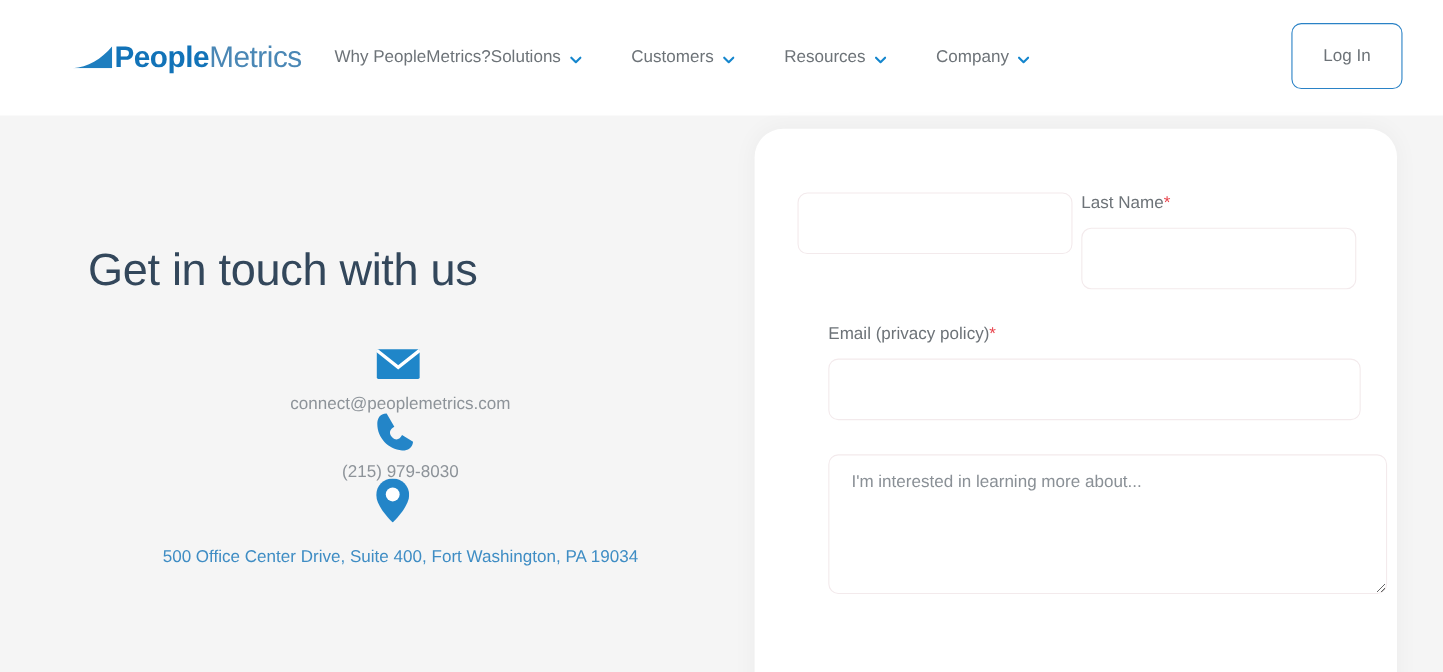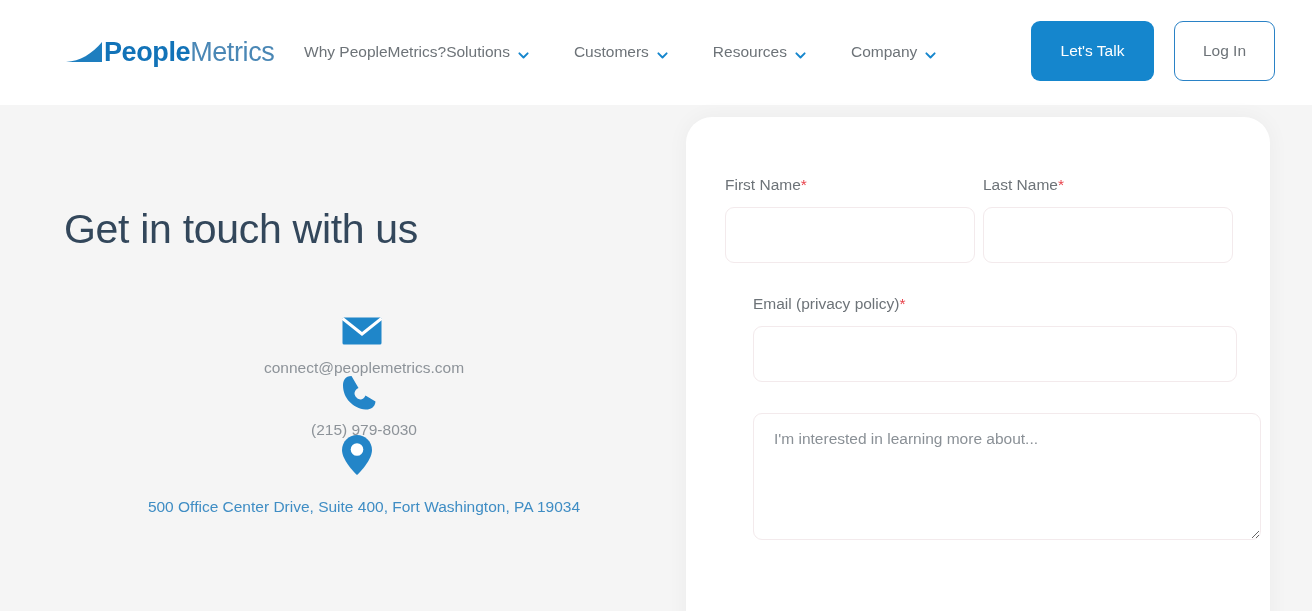--- a/index.html
+++ b/index.html
@@ -117,21 +117,21 @@
   }
   .page-title {
     position: absolute;
     left: 64px;
     top: 100px;
     font-size: 41px;
     color: #33475b;
     font-weight: 400;
     letter-spacing: -0.3px;
     line-height: 1.2;
-    margin: 0;
+    margin: 16px;
     white-space: nowrap;
   }
 
   .contact-list {
     position: absolute;
     left: 64px;
     top: 198px;
     width: 600px;
   }
   .contact-row {
@@ -276,21 +276,20 @@
       <span class="nav-label">Company</span>
       <span class="chev">
         <svg viewBox="0 0 12 12" xmlns="http://www.w3.org/2000/svg">
             <path d="M1.5 3.7 L6 8.2 L10.5 3.7" fill="none" stroke="#1586cd" stroke-width="2.1" stroke-linecap="round" stroke-linejoin="round"></path>
           </svg>
       </span>
     </a>
 
   </nav>
 
-  <button class="btn-talk">Let's Talk</button>
   <button class="btn-login">Log In</button>
 
 </div>
 
 <div class="left-col">
 
   <h1 class="page-title">Get in touch with us</h1>
 
   <div class="contact-list">
 
@@ -325,21 +324,20 @@
 
   </div>
 </div>
 
 <div class="form-card">
   <form class="form-inner">
 
     <div class="name-row">
 
       <div class="field-half">
-        <div class="field-label"><span>First Name</span><span class="req">*</span></div>
         <input class="txt-input" type="text" placeholder="" style="">
       </div>
 
       <div class="field-half">
         <div class="field-label"><span>Last Name</span><span class="req">*</span></div>
         <input class="txt-input" type="text" placeholder="" style="">
       </div>
 
     </div>
 

